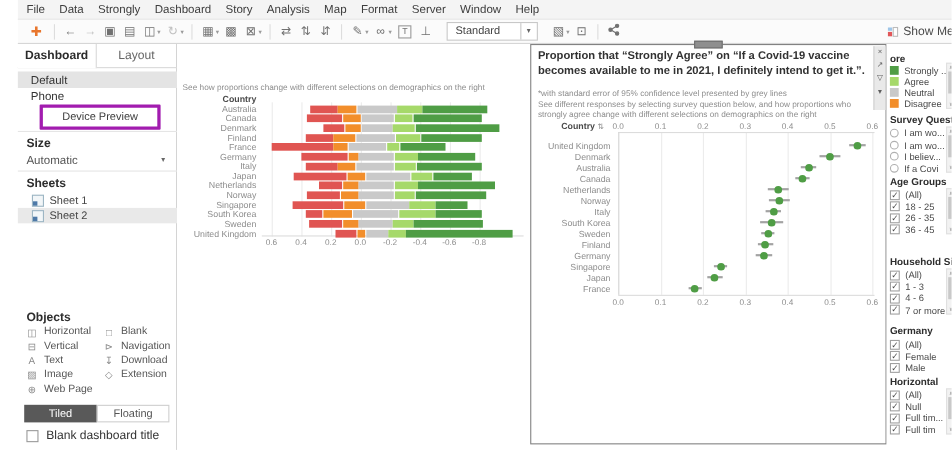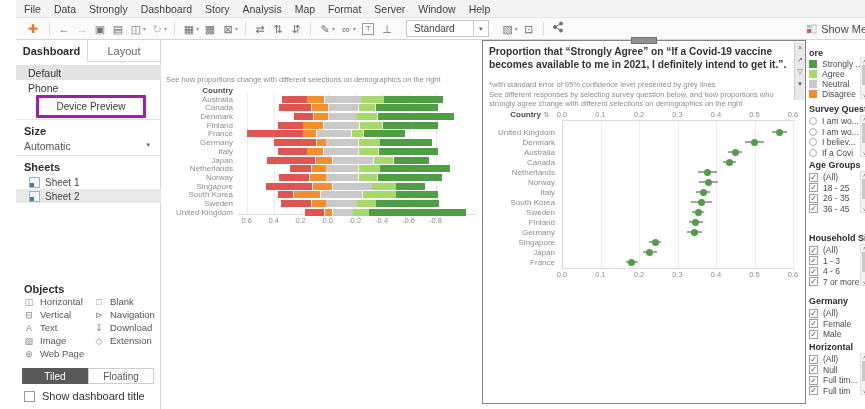--- a/index.html
+++ b/index.html
@@ -214,21 +214,21 @@
         </div>
         <div class="obj-item" style="left: 78px; top: 295px;">
           <span class="obj-ico">◇</span>
           <span>Extension</span>
         </div>
       </div>
     <div class="seg on" style="left:6px;width:66px;">Tiled</div>
     <div class="seg off" style="left:72px;width:66px;">Floating</div>
     <div class="chkrow" style="top:350px;">
       <span class="chkbox"></span>
-      <span>Show dashboard title</span>
+      <span>Blank dashboard title</span>
     </div>
   </div>
 
   <div class="surface"></div>
 
   <div class="s1" id="s1">
     <div class="s1-sub">See how proportions change with different selections on demographics on the right</div>
     <div class="rowhead" style="left:0;top:44px;width:70px;">Country</div>
   <div class="grid" style="left: 83.8px; top: 51px; height: 122px;"></div>
       <div class="tick" style="left: 70.8px; top: 174px;">0.6</div>

